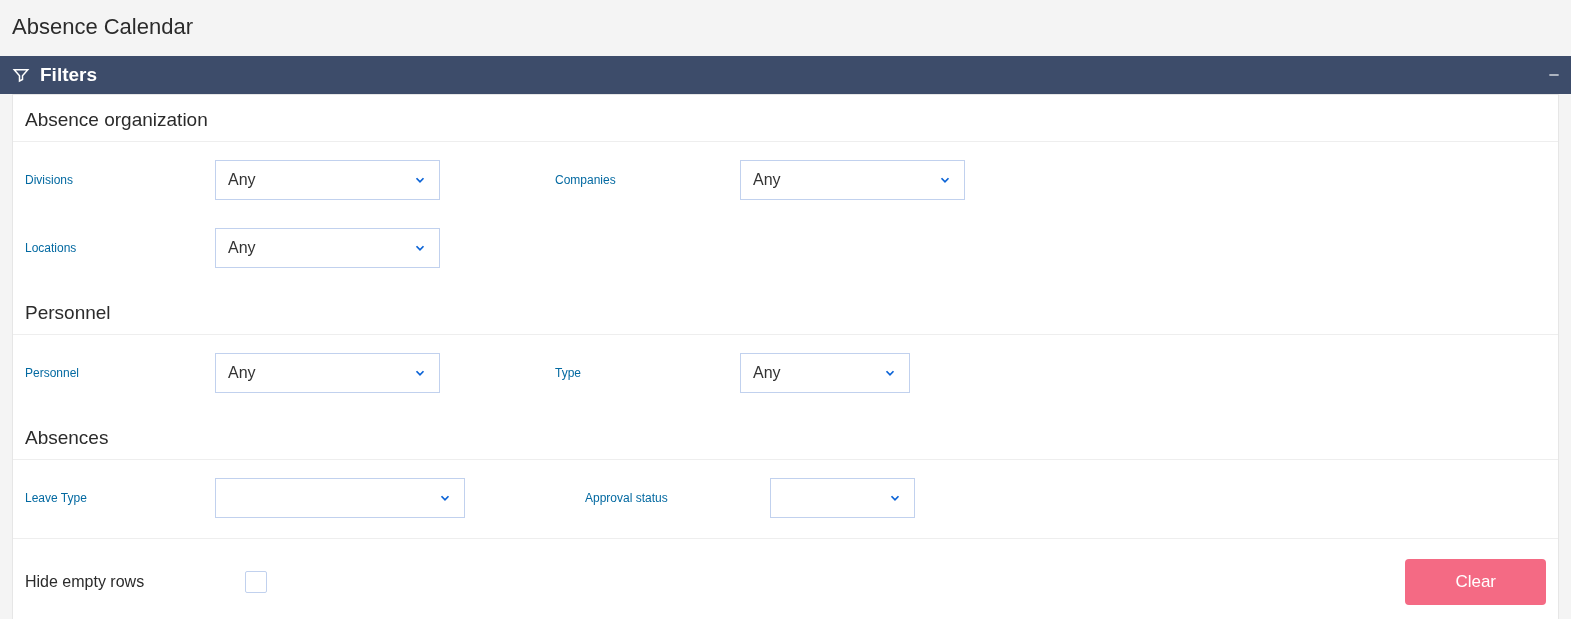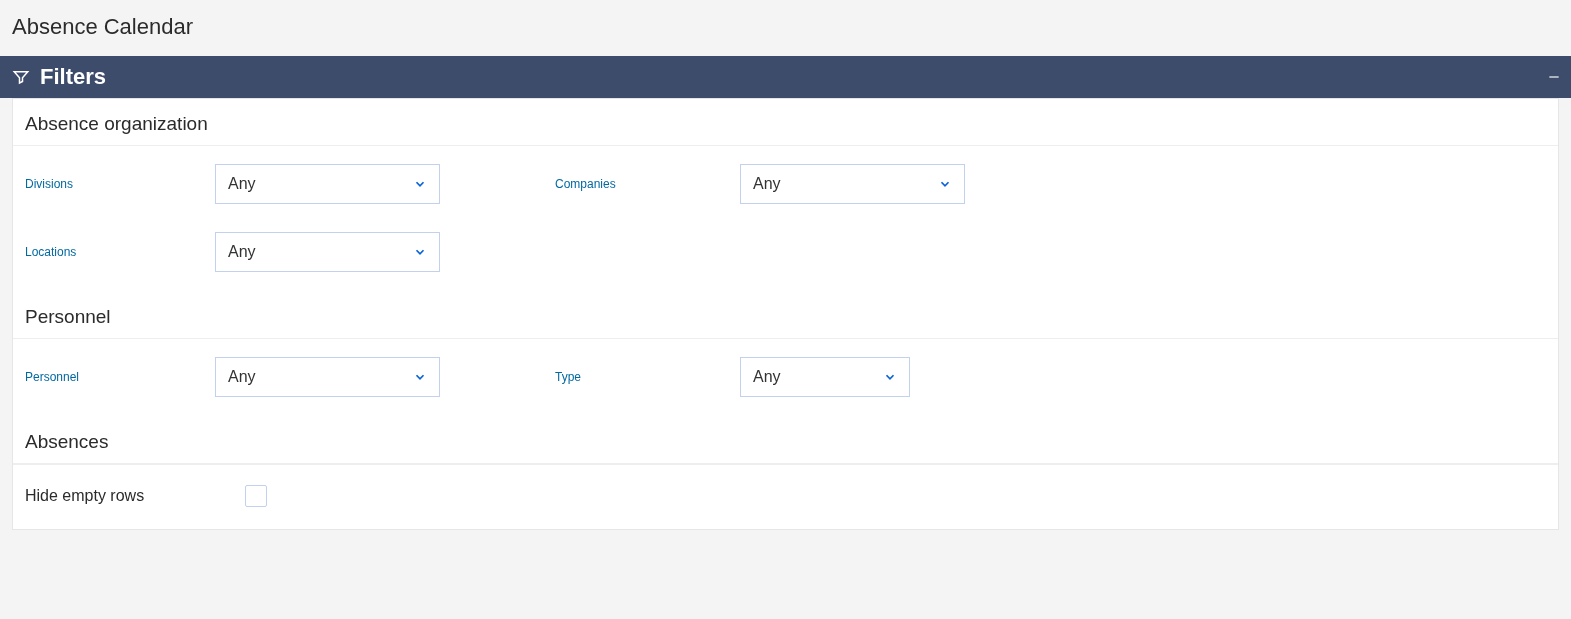--- a/index.html
+++ b/index.html
@@ -24,21 +24,21 @@
       padding: 8px 12px;
       position: relative;
     }
     .filters-bar .filter-icon {
       margin-right: 10px;
       display: inline-flex;
       align-items: center;
     }
     .filters-bar .filter-icon svg { width: 18px; height: 18px; }
     .filters-bar .filters-label {
-      font-size: 22px;
+      font-size: 19px;
       font-weight: 600;
     }
     .filters-bar .collapse-icon {
       position: absolute;
       right: 10px;
       top: 50%;
       transform: translateY(-50%);
       display: inline-flex;
     }
     .filters-bar .collapse-icon svg { width: 14px; height: 14px; }
@@ -222,20 +222,47 @@
             <svg viewBox="0 0 24 24" fill="none" stroke="currentColor" stroke-width="3">
                 <polyline points="6 9 12 15 18 9"></polyline>
               </svg>
           </span>
         </div>
       </div>
     </div>
   </div>
 
   <div class="section-header">Absences</div>
+  <div class="filter-grid">
+    <div class="filter-row">
+      <div class="filter-pair" style="min-width:560px;">
+        <div class="filter-label">Leave Type</div>
+        <div class="select-wrap w250">
+          <span class="select-value"></span>
+          <span class="chevron">
+            <svg viewBox="0 0 24 24" fill="none" stroke="currentColor" stroke-width="3">
+                <polyline points="6 9 12 15 18 9"></polyline>
+              </svg>
+          </span>
+        </div>
+      </div>
+      <div class="filter-pair">
+        <div class="filter-label w2">Approval status</div>
+        <div class="select-wrap w145">
+          <span class="select-value"></span>
+          <span class="chevron">
+            <svg viewBox="0 0 24 24" fill="none" stroke="currentColor" stroke-width="3">
+                <polyline points="6 9 12 15 18 9"></polyline>
+              </svg>
+          </span>
+        </div>
+      </div>
+    </div>
+  </div>
 
   <div class="footer-row">
     <div class="hide-label">Hide empty rows</div>
     <div class="checkbox"></div>
     <div class="footer-spacer"></div>
+    <button class="btn btn-clear">Clear</button>
   </div>
 
 </div>
 
 </body></html>

